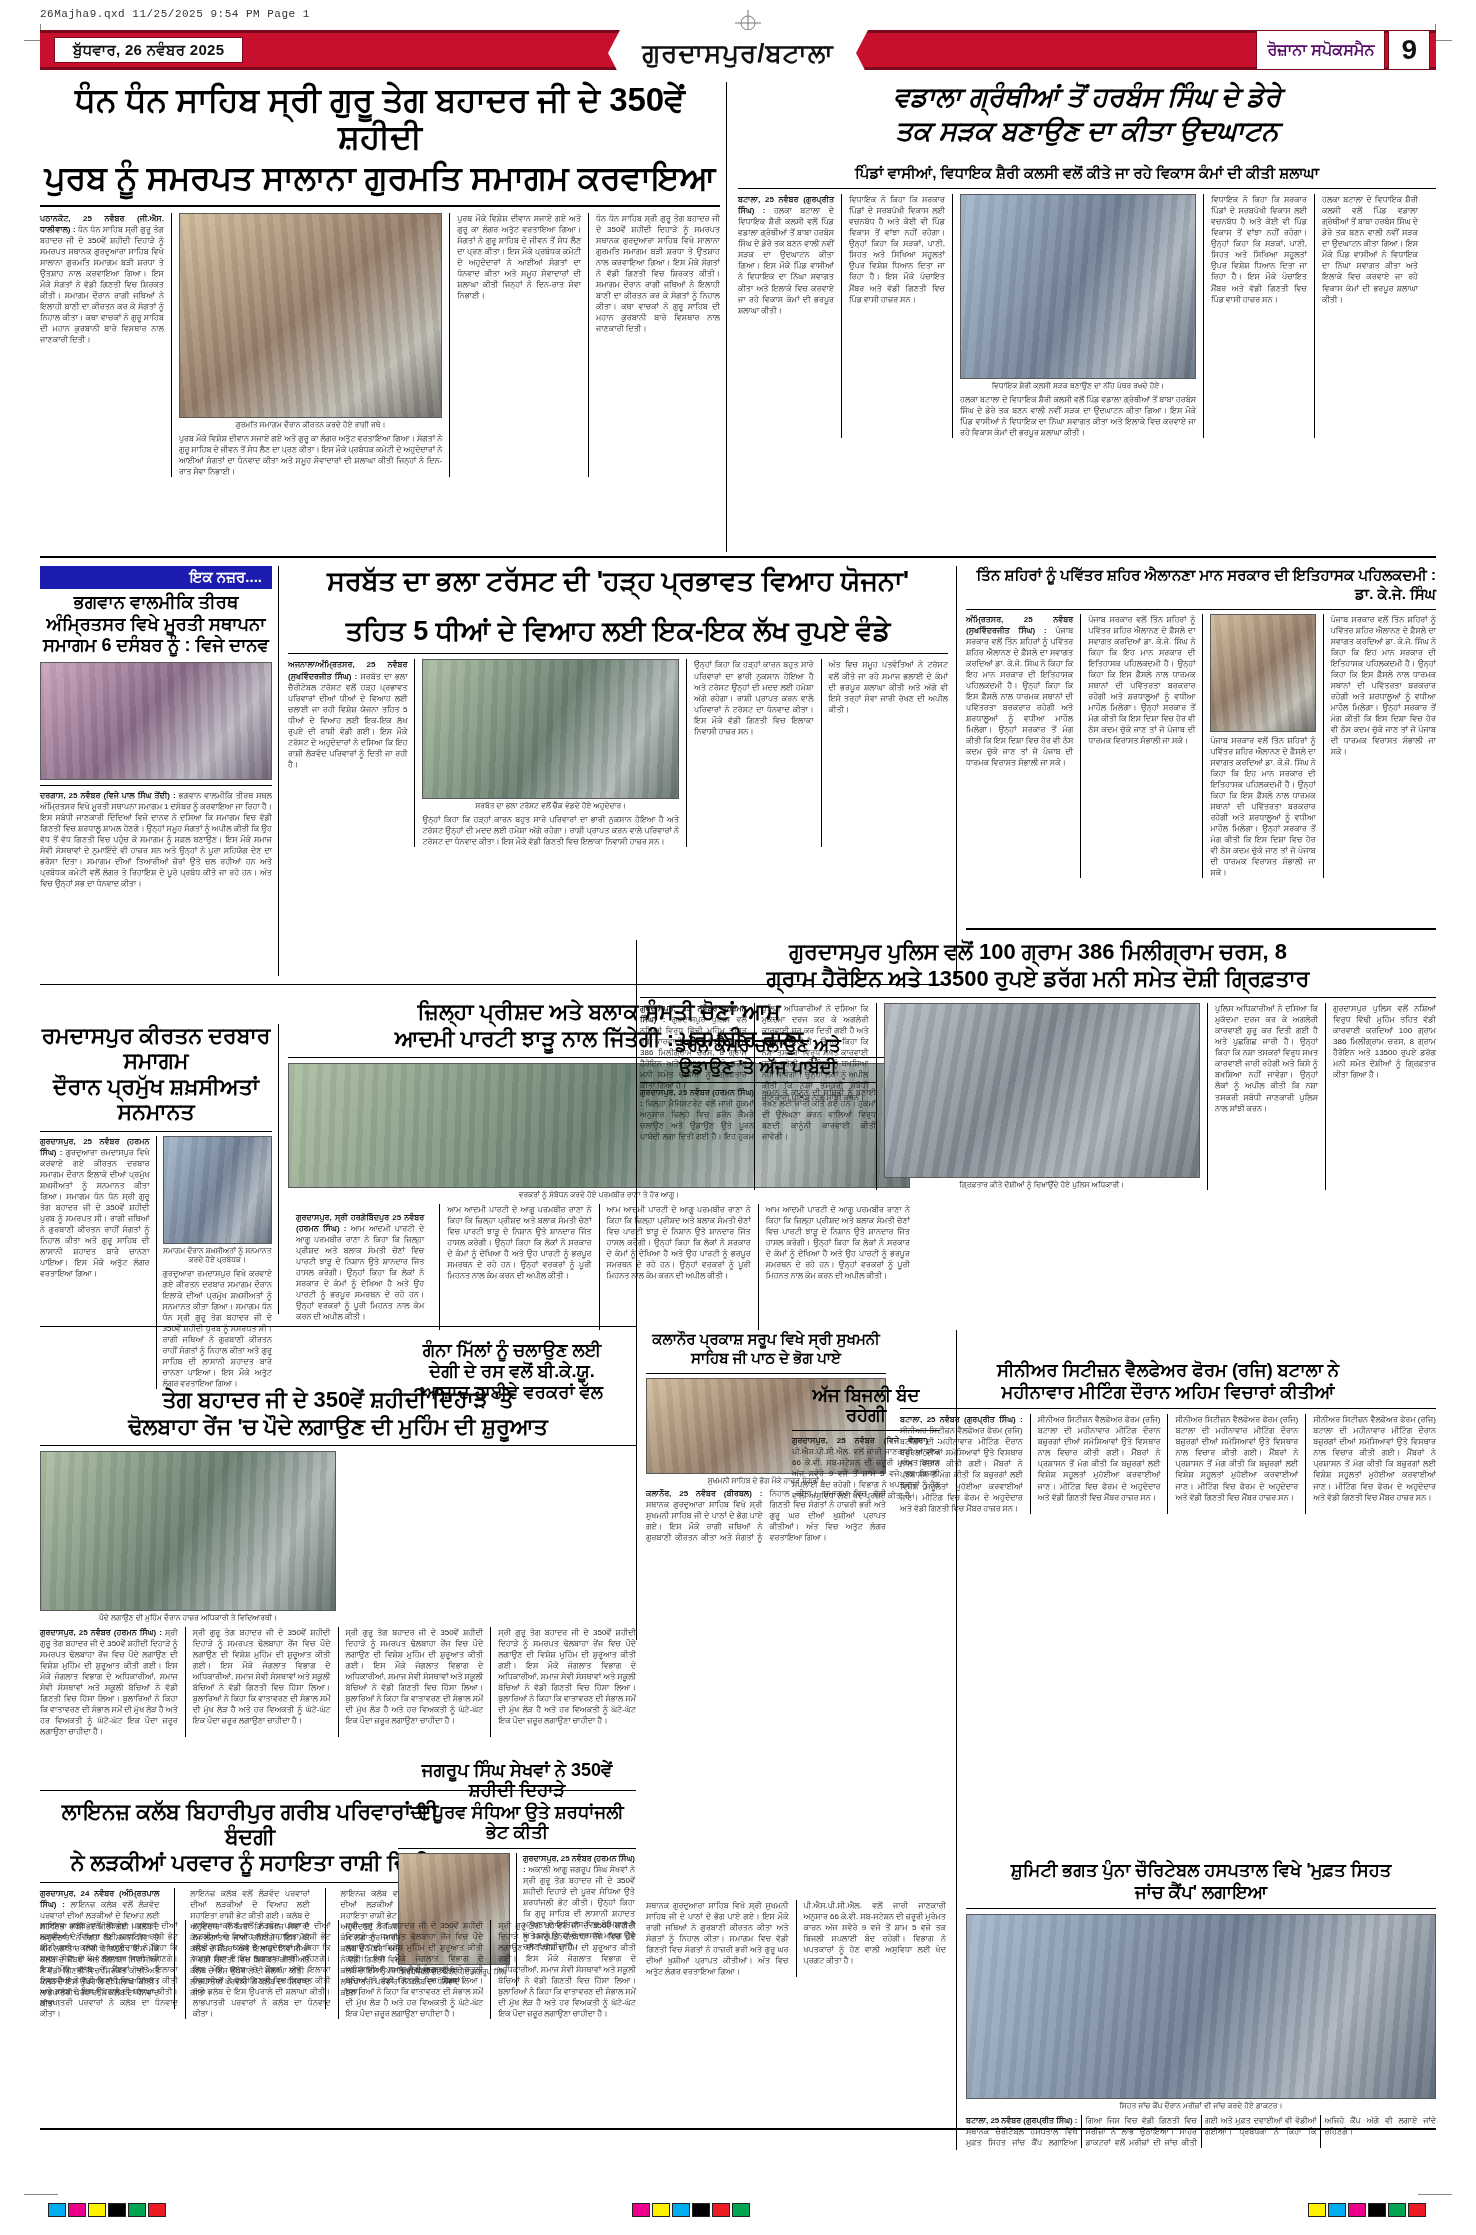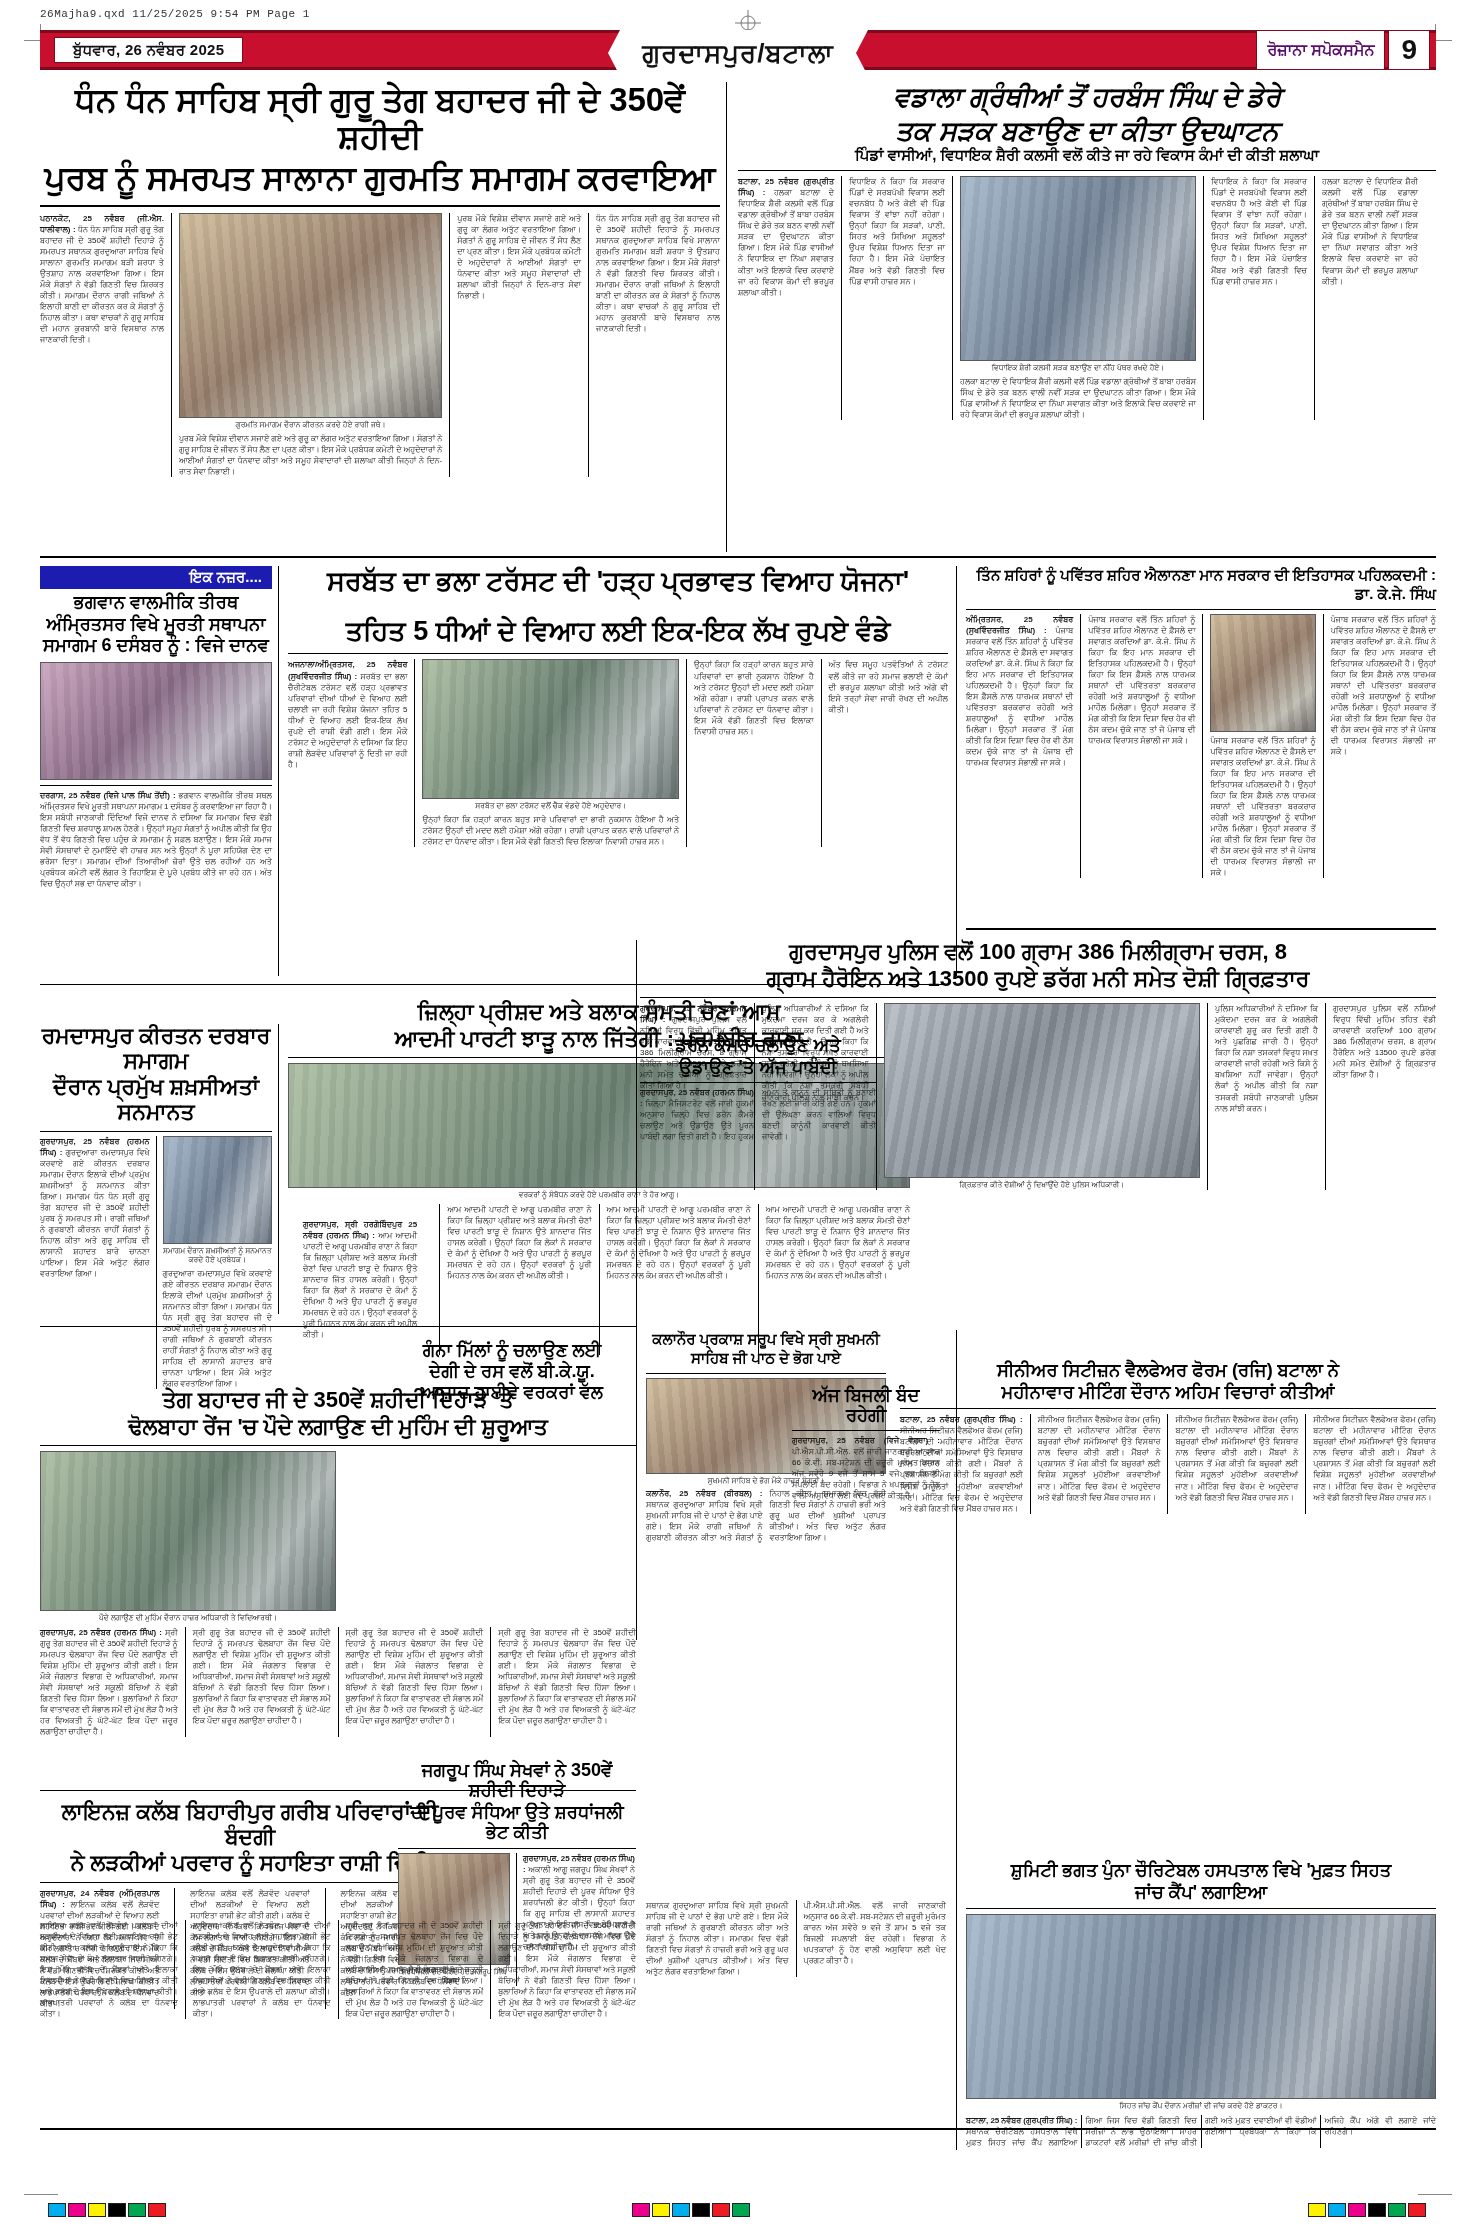--- a/index.html
+++ b/index.html
@@ -182,21 +182,21 @@
         <p class="body-txt sm" style="margin:0;">ਧੰਨ ਧੰਨ ਸਾਹਿਬ ਸ੍ਰੀ ਗੁਰੂ ਤੇਗ ਬਹਾਦਰ ਜੀ ਦੇ 350ਵੇਂ ਸ਼ਹੀਦੀ ਦਿਹਾੜੇ ਨੂੰ ਸਮਰਪਤ ਸਥਾਨਕ ਗੁਰਦੁਆਰਾ ਸਾਹਿਬ ਵਿਖੇ ਸਾਲਾਨਾ ਗੁਰਮਤਿ ਸਮਾਗਮ ਬੜੀ ਸ਼ਰਧਾ ਤੇ ਉਤਸ਼ਾਹ ਨਾਲ ਕਰਵਾਇਆ ਗਿਆ। ਇਸ ਮੌਕੇ ਸੰਗਤਾਂ ਨੇ ਵੱਡੀ ਗਿਣਤੀ ਵਿਚ ਸ਼ਿਰਕਤ ਕੀਤੀ। ਸਮਾਗਮ ਦੌਰਾਨ ਰਾਗੀ ਜਥਿਆਂ ਨੇ ਇਲਾਹੀ ਬਾਣੀ ਦਾ ਕੀਰਤਨ ਕਰ ਕੇ ਸੰਗਤਾਂ ਨੂੰ ਨਿਹਾਲ ਕੀਤਾ। ਕਥਾ ਵਾਚਕਾਂ ਨੇ ਗੁਰੂ ਸਾਹਿਬ ਦੀ ਮਹਾਨ ਕੁਰਬਾਨੀ ਬਾਰੇ ਵਿਸਥਾਰ ਨਾਲ ਜਾਣਕਾਰੀ ਦਿਤੀ।</p>
       </div>
     </div>
   </div>
 
   <div style="position:absolute; left:726px; top:82px; width:1px; height:470px; background:#000;"></div>
 
   <div style="position:absolute; left:738px; top:82px; width:698px;">
     <div class="hl hl-lg italic">ਵਡਾਲਾ ਗ੍ਰੰਥੀਆਂ ਤੋਂ ਹਰਬੰਸ ਸਿੰਘ ਦੇ ਡੇਰੇ</div>
     <div class="hl hl-lg italic" style="margin-top:4px;">ਤਕ ਸੜਕ ਬਣਾਉਣ ਦਾ ਕੀਤਾ ਉਦਘਾਟਨ</div>
-    <div class="hl hl-xs" style="margin-top:1px;">ਪਿੰਡਾਂ ਵਾਸੀਆਂ, ਵਿਧਾਇਕ ਸ਼ੈਰੀ ਕਲਸੀ ਵਲੋਂ ਕੀਤੇ ਜਾ ਰਹੇ ਵਿਕਾਸ ਕੰਮਾਂ ਦੀ ਕੀਤੀ ਸ਼ਲਾਘਾ</div>
+    <div class="hl hl-xs" style="margin-top:19px;">ਪਿੰਡਾਂ ਵਾਸੀਆਂ, ਵਿਧਾਇਕ ਸ਼ੈਰੀ ਕਲਸੀ ਵਲੋਂ ਕੀਤੇ ਜਾ ਰਹੇ ਵਿਕਾਸ ਕੰਮਾਂ ਦੀ ਕੀਤੀ ਸ਼ਲਾਘਾ</div>
     <div class="hr-thin" style="margin:6px 0 5px;"></div>
     <div style="display:flex; gap:7px;">
       <div style="width:96px;">
         <p class="body-txt sm" style="margin:0;">
           <span class="dateline">ਬਟਾਲਾ, 25 ਨਵੰਬਰ (ਗੁਰਪ੍ਰੀਤ ਸਿੰਘ) :</span>
           <span>ਹਲਕਾ ਬਟਾਲਾ ਦੇ ਵਿਧਾਇਕ ਸ਼ੈਰੀ ਕਲਸੀ ਵਲੋਂ ਪਿੰਡ ਵਡਾਲਾ ਗ੍ਰੰਥੀਆਂ ਤੋਂ ਬਾਬਾ ਹਰਬੰਸ ਸਿੰਘ ਦੇ ਡੇਰੇ ਤਕ ਬਣਨ ਵਾਲੀ ਨਵੀਂ ਸੜਕ ਦਾ ਉਦਘਾਟਨ ਕੀਤਾ ਗਿਆ। ਇਸ ਮੌਕੇ ਪਿੰਡ ਵਾਸੀਆਂ ਨੇ ਵਿਧਾਇਕ ਦਾ ਨਿੱਘਾ ਸਵਾਗਤ ਕੀਤਾ ਅਤੇ ਇਲਾਕੇ ਵਿਚ ਕਰਵਾਏ ਜਾ ਰਹੇ ਵਿਕਾਸ ਕੰਮਾਂ ਦੀ ਭਰਪੂਰ ਸ਼ਲਾਘਾ ਕੀਤੀ।</span>
         </p>
       </div>
       <div style="width:1px; background:#000;"></div>
       <div style="width:96px;">
@@ -313,21 +313,21 @@
   <div style="position:absolute; left:278px; top:1024px; width:1px; height:290px; background:#000;"></div>
 
   <div style="position:absolute; left:288px; top:1000px; width:622px;">
     <div class="hl hl-md">ਜ਼ਿਲ੍ਹਾ ਪ੍ਰੀਸ਼ਦ ਅਤੇ ਬਲਾਕ ਸੰਮਤੀ ਚੋਣਾਂ ਆਮ</div>
     <div class="hl hl-md" style="margin-top:2px;">ਆਦਮੀ ਪਾਰਟੀ ਝਾੜੂ ਨਾਲ ਜਿੱਤੇਗੀ : ਪਰਮਬੀਰ ਰਾਣਾ</div>
     <div class="hr-thin" style="margin:6px 0 5px;"></div>
     <div class="photo green" style="height:125px;"></div>
     <div class="photo-cap">ਵਰਕਰਾਂ ਨੂੰ ਸੰਬੋਧਨ ਕਰਦੇ ਹੋਏ ਪਰਮਬੀਰ ਰਾਣਾ ਤੇ ਹੋਰ ਆਗੂ।</div>
     <div style="display:flex; gap:7px; margin-top:4px;">
       <div style="width:148px;">
-        <p class="body-txt sm" style="margin:15px;">
+        <p class="body-txt sm" style="margin:8px;">
           <span class="dateline">ਗੁਰਦਾਸਪੁਰ, ਸ੍ਰੀ ਹਰਗੋਬਿੰਦਪੁਰ 25 ਨਵੰਬਰ (ਹਰਮਨ ਸਿੰਘ) :</span>
           <span>ਆਮ ਆਦਮੀ ਪਾਰਟੀ ਦੇ ਆਗੂ ਪਰਮਬੀਰ ਰਾਣਾ ਨੇ ਕਿਹਾ ਕਿ ਜ਼ਿਲ੍ਹਾ ਪ੍ਰੀਸ਼ਦ ਅਤੇ ਬਲਾਕ ਸੰਮਤੀ ਚੋਣਾਂ ਵਿਚ ਪਾਰਟੀ ਝਾੜੂ ਦੇ ਨਿਸ਼ਾਨ ਉਤੇ ਸ਼ਾਨਦਾਰ ਜਿੱਤ ਹਾਸਲ ਕਰੇਗੀ। ਉਨ੍ਹਾਂ ਕਿਹਾ ਕਿ ਲੋਕਾਂ ਨੇ ਸਰਕਾਰ ਦੇ ਕੰਮਾਂ ਨੂੰ ਦੇਖਿਆ ਹੈ ਅਤੇ ਉਹ ਪਾਰਟੀ ਨੂੰ ਭਰਪੂਰ ਸਮਰਥਨ ਦੇ ਰਹੇ ਹਨ। ਉਨ੍ਹਾਂ ਵਰਕਰਾਂ ਨੂੰ ਪੂਰੀ ਮਿਹਨਤ ਨਾਲ ਕੰਮ ਕਰਨ ਦੀ ਅਪੀਲ ਕੀਤੀ।</span>
         </p>
       </div>
       <div style="width:1px; background:#000;"></div>
       <div style="width:148px;">
         <p class="body-txt sm" style="margin:0;">ਆਮ ਆਦਮੀ ਪਾਰਟੀ ਦੇ ਆਗੂ ਪਰਮਬੀਰ ਰਾਣਾ ਨੇ ਕਿਹਾ ਕਿ ਜ਼ਿਲ੍ਹਾ ਪ੍ਰੀਸ਼ਦ ਅਤੇ ਬਲਾਕ ਸੰਮਤੀ ਚੋਣਾਂ ਵਿਚ ਪਾਰਟੀ ਝਾੜੂ ਦੇ ਨਿਸ਼ਾਨ ਉਤੇ ਸ਼ਾਨਦਾਰ ਜਿੱਤ ਹਾਸਲ ਕਰੇਗੀ। ਉਨ੍ਹਾਂ ਕਿਹਾ ਕਿ ਲੋਕਾਂ ਨੇ ਸਰਕਾਰ ਦੇ ਕੰਮਾਂ ਨੂੰ ਦੇਖਿਆ ਹੈ ਅਤੇ ਉਹ ਪਾਰਟੀ ਨੂੰ ਭਰਪੂਰ ਸਮਰਥਨ ਦੇ ਰਹੇ ਹਨ। ਉਨ੍ਹਾਂ ਵਰਕਰਾਂ ਨੂੰ ਪੂਰੀ ਮਿਹਨਤ ਨਾਲ ਕੰਮ ਕਰਨ ਦੀ ਅਪੀਲ ਕੀਤੀ।</p>
       </div>
       <div style="width:1px; background:#000;"></div>
       <div style="width:148px;">

